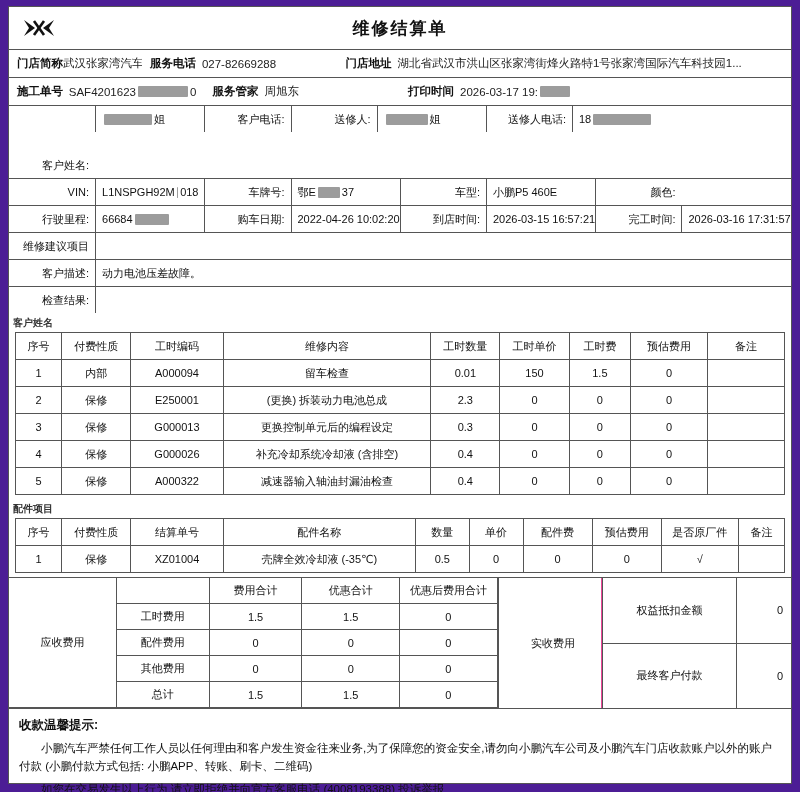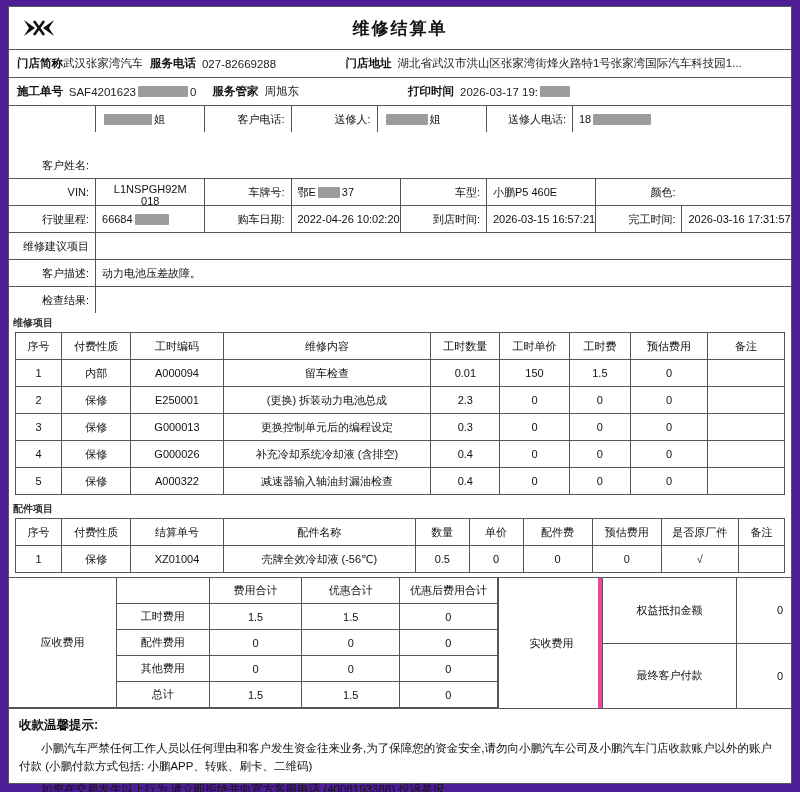--- a/index.html
+++ b/index.html
@@ -138,21 +138,21 @@
     padding: 1px 2px;
   }
   .fl-tbl .noborder-l { border-left: none; }
   .fl-tbl .noborder-t { border-top: none; }
   .fr-label {
     width: 34%;
     display: flex;
     align-items: center;
     justify-content: center;
     font-size: 11px;
-    border-right: 4px solid #ec4899;
+    border-right: 1px solid #ec4899;
     box-sizing: border-box;
     margin-left: 6px;
   }
   .fr-tbl { border-collapse: collapse; width: 66%; table-layout: fixed; }
   .fr-tbl td {
     border: 1px solid #555;
     height: 46px;
     font-size: 11px;
     padding: 2px 8px;
   }
@@ -282,21 +282,21 @@
         </div>
         <div class="cell lab" style="width:11%;">送修人电话:</div>
         <div class="cell" style="width:14%;">
           <span>18</span>
             <span class="mask" style="width:58px;"></span>
         </div>
       </div>
 
       <div class="row">
         <div class="cell lab nb" style="width:11%;">VIN:</div>
-        <div class="cell" style="width:14%;flex-direction:column;">
+        <div class="cell" style="width:14%;">
           <span>L1NSPGH92M</span>
             <span class="mask" style="width:24px;"></span>
             <span>018</span>
         </div>
         <div class="cell lab" style="width:11%;">车牌号:</div>
         <div class="cell" style="width:14%;">
           <span>鄂E</span>
             <span class="mask" style="width:22px;"></span>
             <span>37</span>
         </div>
@@ -328,21 +328,21 @@
         <div class="cell lab nb" style="width:11%;">客户描述:</div>
         <div class="cell" style="width:89%;">动力电池压差故障。</div>
       </div>
 
       <div class="row">
         <div class="cell lab nb" style="width:11%;">检查结果:</div>
         <div class="cell" style="width:89%;"></div>
       </div>
     </div>
 
-    <div class="section-cap">维修项目</div>
+    <div class="section-cap">客户姓名</div>
     <div class="tbl-wrap">
       <table class="grid">
         <colgroup>
           <col style="width:6%">
             <col style="width:9%">
             <col style="width:12%">
             <col style="width:27%">
           <col style="width:9%">
             <col style="width:9%">
             <col style="width:8%">
@@ -449,21 +449,21 @@
             <th>预估费用</th>
             <th>是否原厂件</th>
             <th>备注</th>
           </tr>
         </thead>
         <tbody>
           <tr>
             <td>1</td>
             <td>保修</td>
             <td>XZ01004</td>
-            <td>壳牌全效冷却液 (-56℃)</td>
+            <td>壳牌全效冷却液 (-35℃)</td>
             <td>0.5</td>
             <td>0</td>
             <td>0</td>
             <td>0</td>
             <td>√</td>
             <td></td>
           </tr>
         </tbody>
       </table>
     </div>

